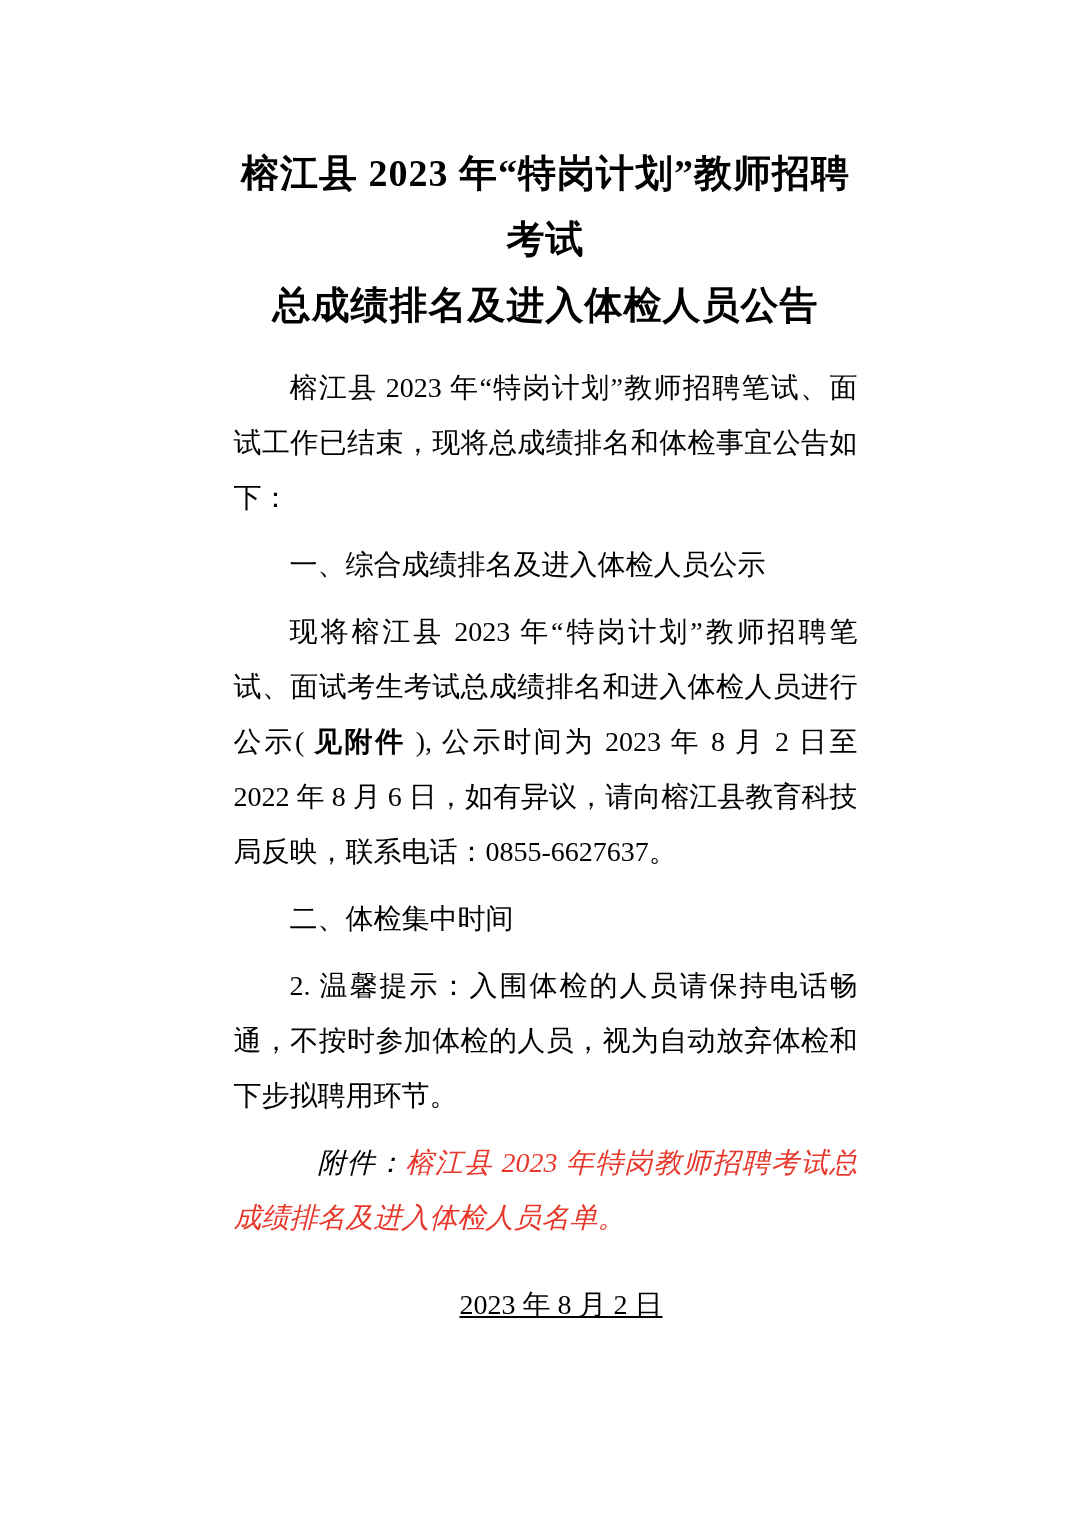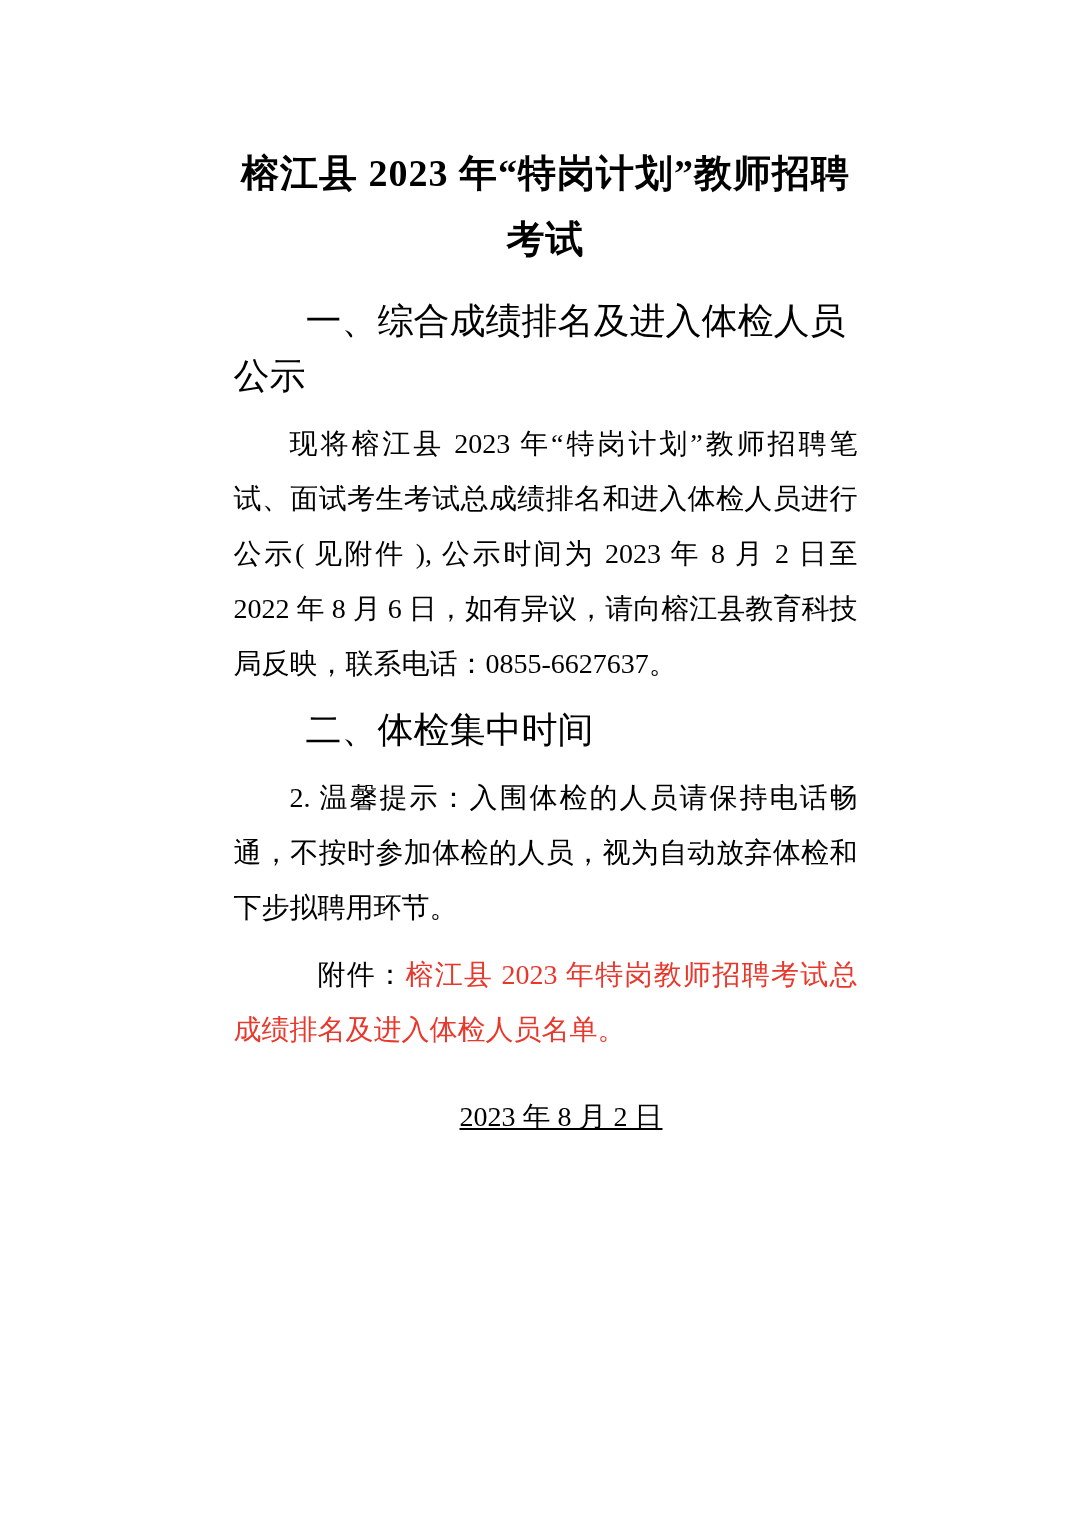--- a/index.html
+++ b/index.html
@@ -32,30 +32,31 @@
   }
   p.body-para {
     font-size: 28px;
     line-height: 55px;
     margin: 0 0 12px 0;
     text-align: justify;
     text-justify: inter-character;
     text-indent: 2em;
   }
   p.heading-para {
-    font-size: 36px;
+    font-size: 28px;
     line-height: 55px;
     margin: 0 0 12px 0;
     text-indent: 2em;
   }
   p.attachment-para {
     text-indent: 3em;
+    font-style: italic;
   }
   .bold-run {
-    font-weight: normal;
+    font-weight: bold;
   }
   .red-run {
     color: var(--attachment-red, #e8382c);
   }
   p.signature-para {
     text-indent: 0;
     text-align: right;
     margin-top: 68px;
     margin-bottom: 0;
   }
@@ -68,22 +69,24 @@
     text-decoration: underline;
   }
 </style>
 </head>
 <body>
 
 <div class="page">
 
   <h1 class="doc-title">
     <span class="title-line">榕江县 2023 年“特岗计划”教师招聘考试</span>
+    <span class="title-line">总成绩排名及进入体检人员公告</span>
   </h1>
 
+  <p class="body-para">榕江县 2023 年“特岗计划”教师招聘笔试、面试工作已结束，现将总成绩排名和体检事宜公告如下：</p>
 
   <p class="heading-para">一、综合成绩排名及进入体检人员公示</p>
 
   <p class="body-para"><span>现将榕江县 2023 年“特岗计划”教师招聘笔试、面试考生考试总成绩排名和进入体检人员进行公示( </span><span class="bold-run">见附件</span><span> ), 公示时间为 2023 年 8 月 2 日至 2022 年 8 月 6 日，如有异议，请向榕江县教育科技局反映，联系电话：0855-6627637。</span></p>
 
   <p class="heading-para">二、体检集中时间</p>
 
 
   <p class="body-para">2. 温馨提示：入围体检的人员请保持电话畅通，不按时参加体检的人员，视为自动放弃体检和下步拟聘用环节。</p>
 

